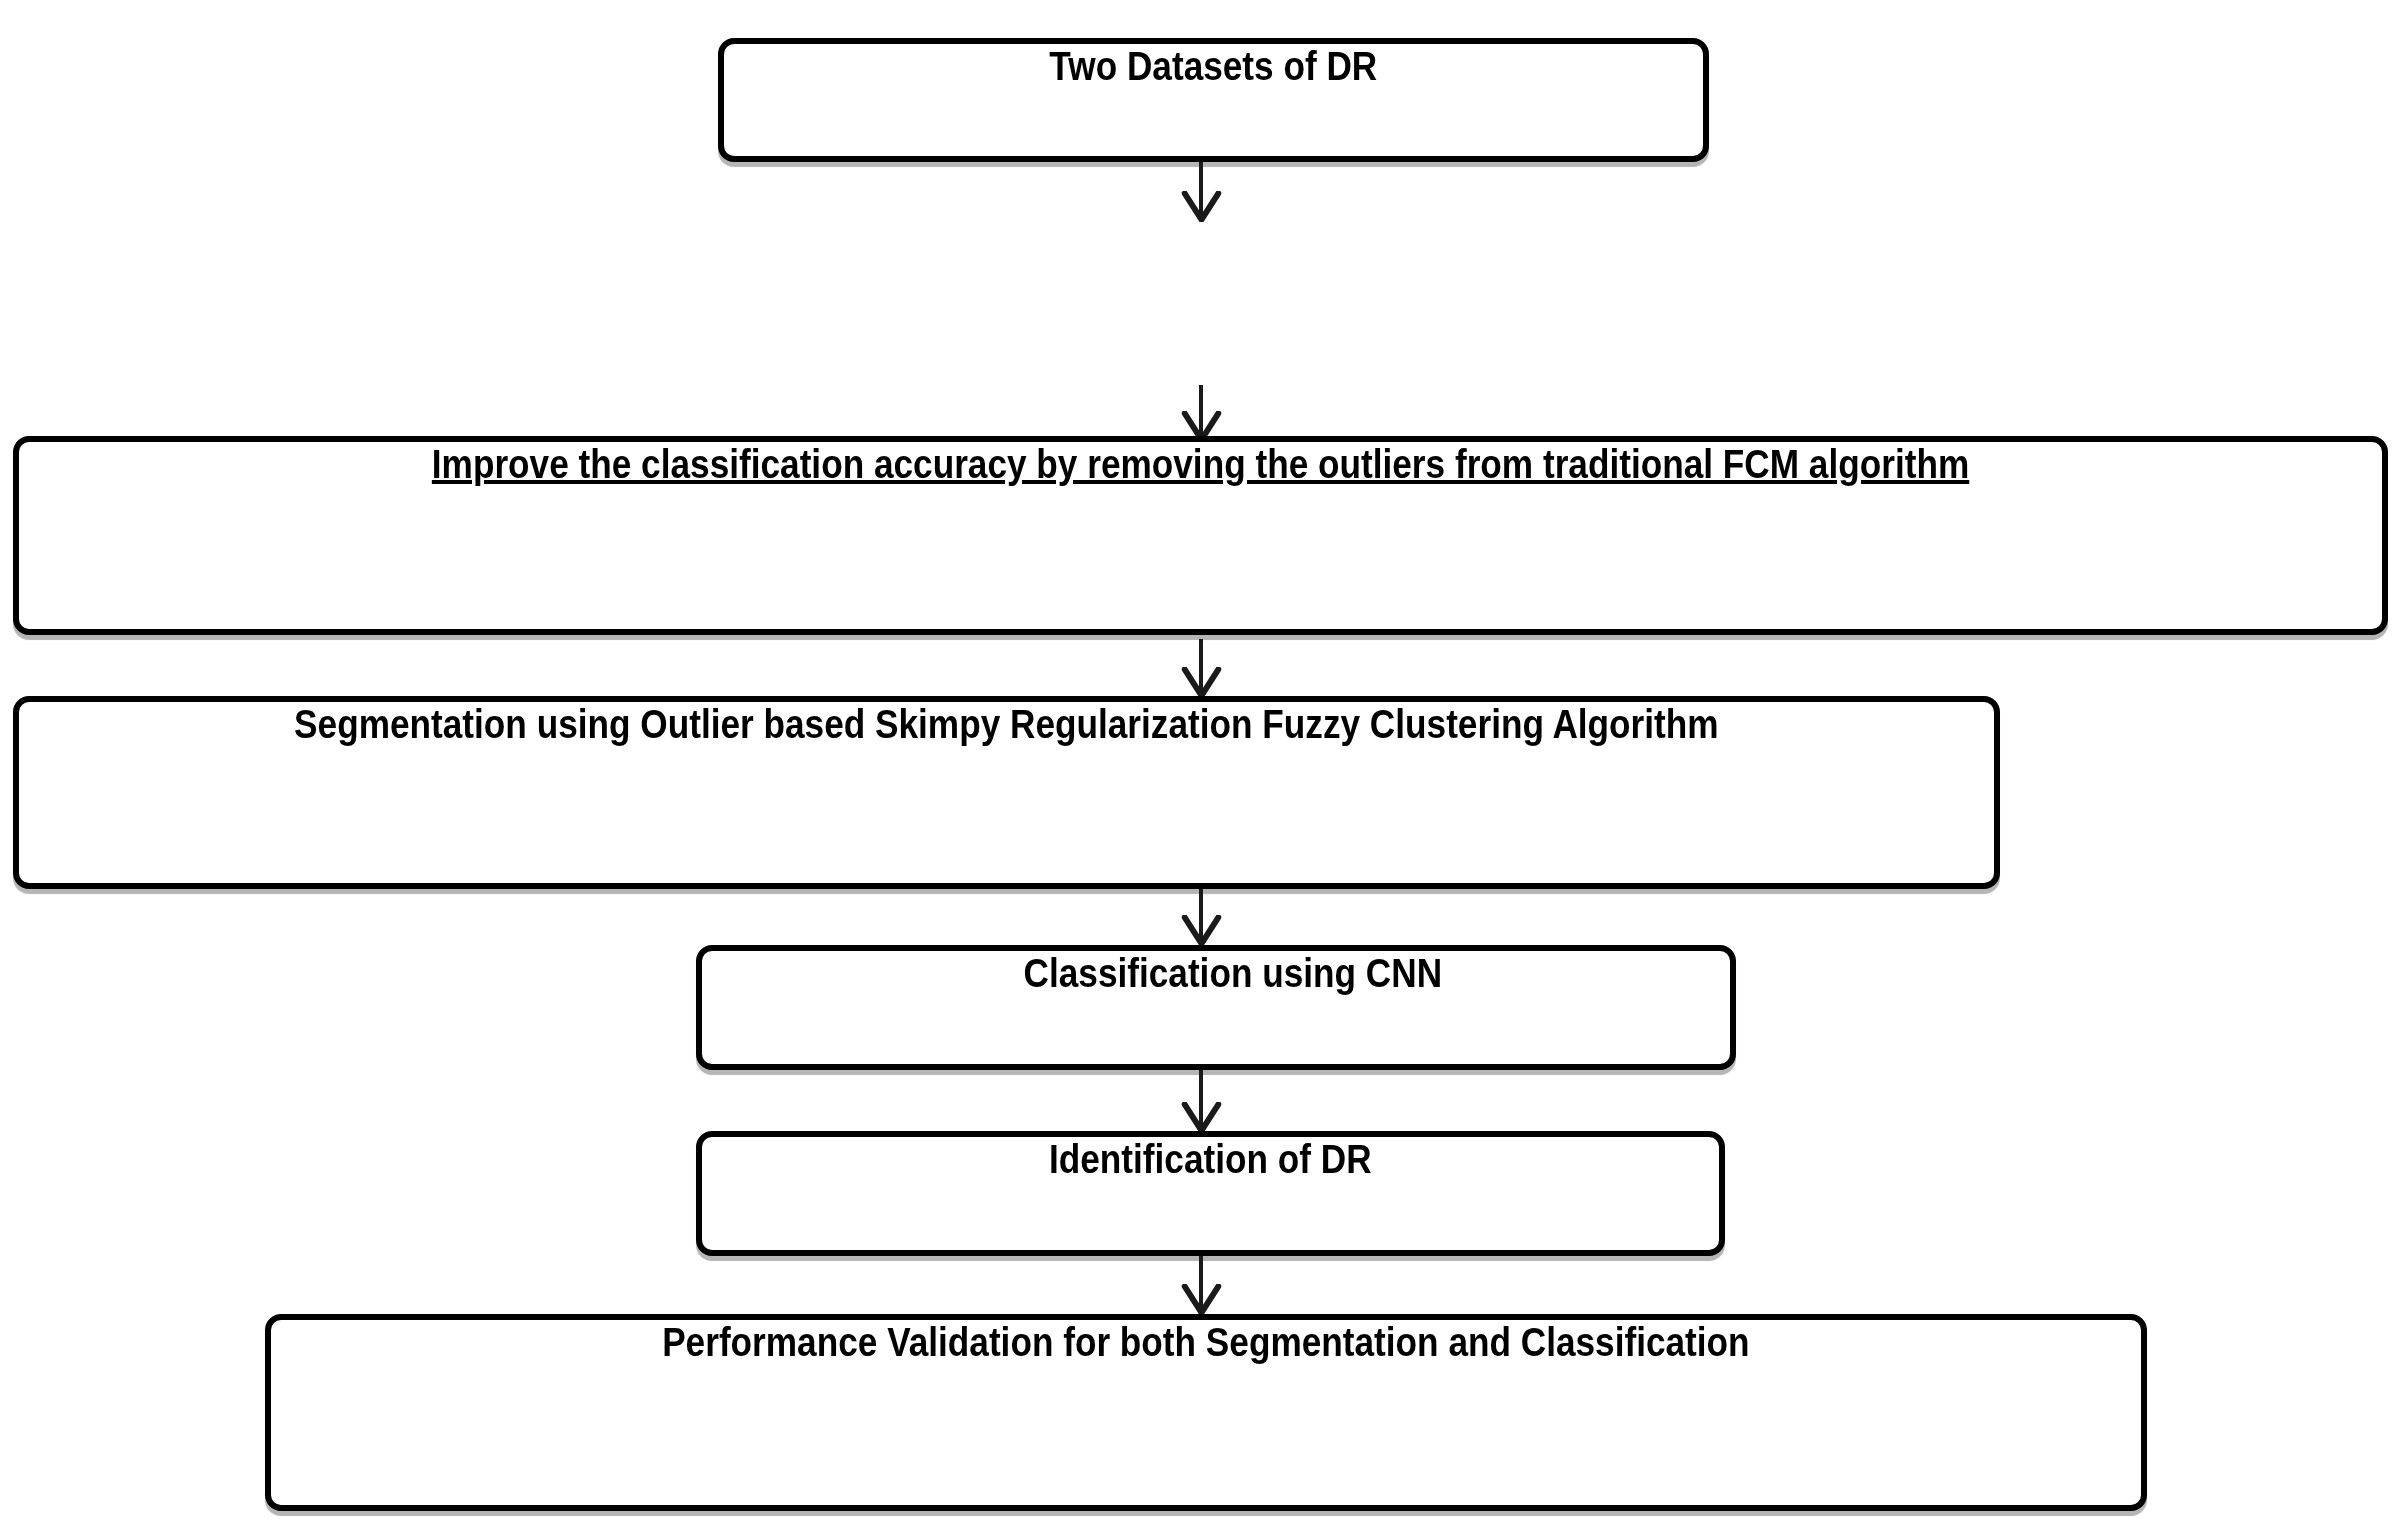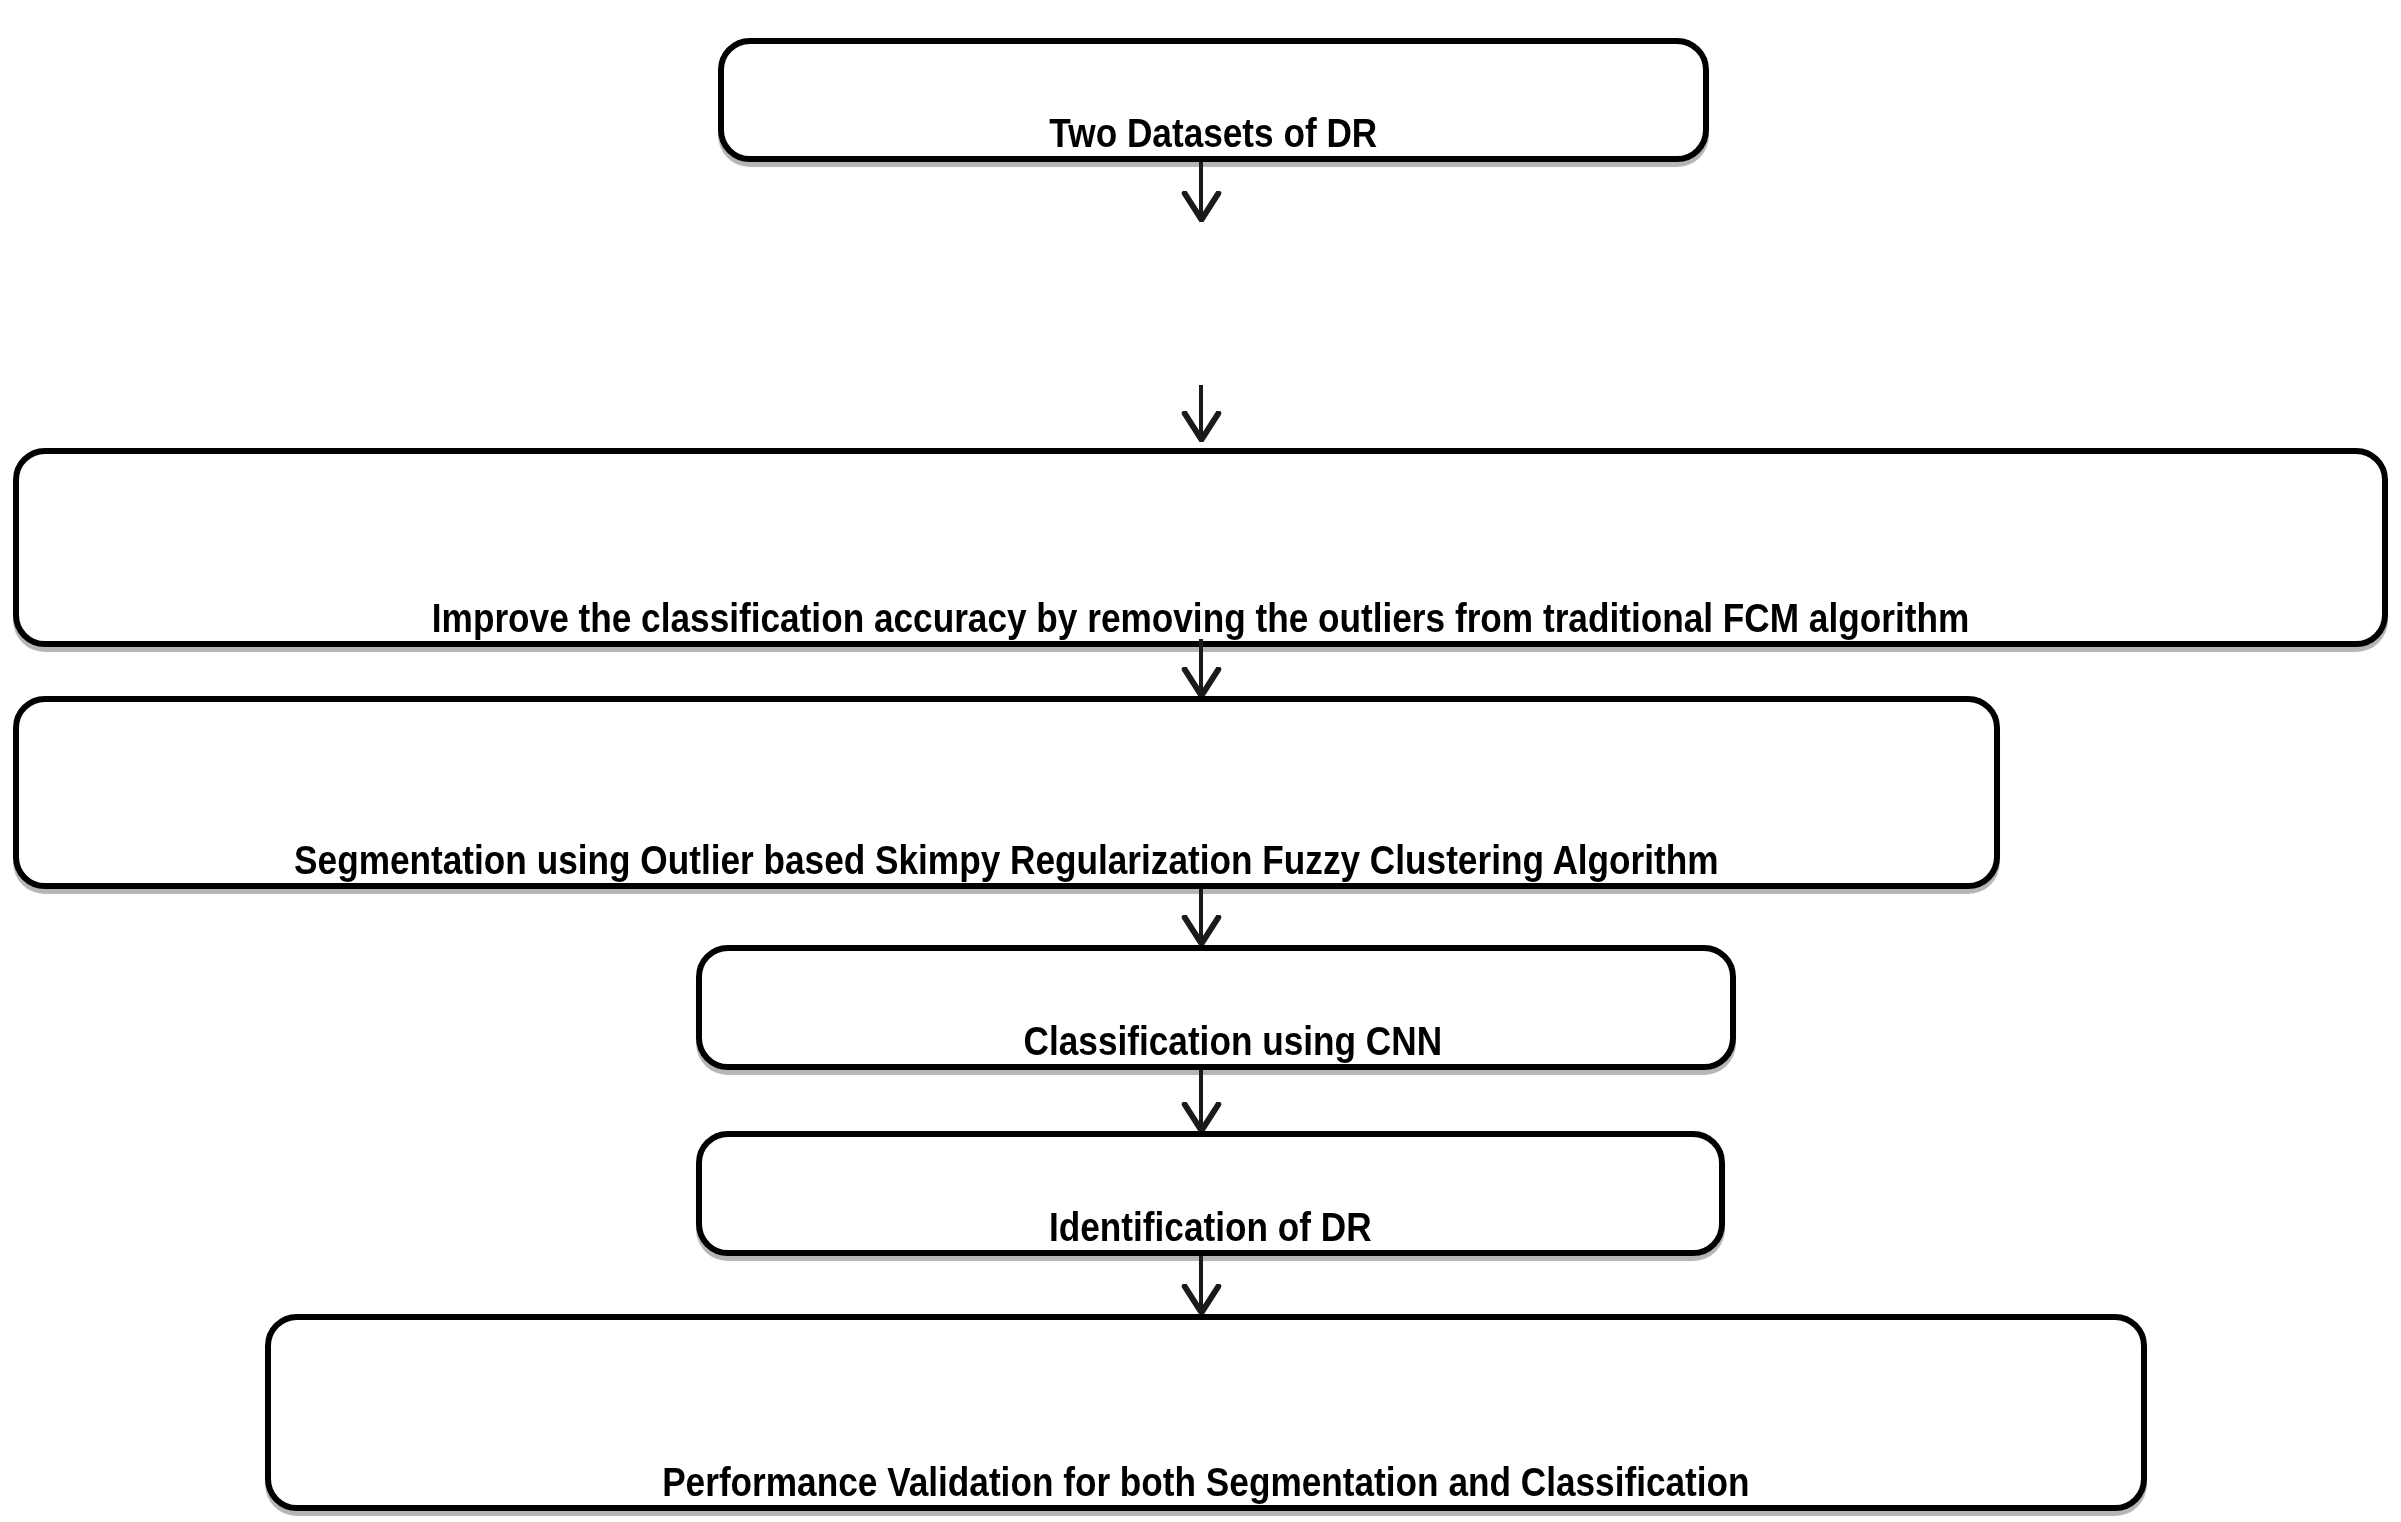--- a/index.html
+++ b/index.html
@@ -12,41 +12,41 @@
     width: 2401px;
     height: 1522px;
     background: #ffffff;
     font-family: "Liberation Sans", sans-serif;
     overflow: hidden;
   }
   .node {
     position: absolute;
     box-sizing: border-box;
     display: flex;
-    align-items: flex-end;
+    align-items: flex-start;
     justify-content: center;
     border: 6.6px solid #000000;
-    border-radius: 32px;
+    border-radius: 16px;
     background: #ffffff;
     box-shadow: 0 4.4px 0.7px rgba(90,90,90,0.45);
   }
   .node .label {
     display: inline-block;
     font-weight: 700;
     font-size: 40px;
     color: #000000;
     white-space: nowrap;
     transform: scaleX(0.88);
     transform-origin: center;
     text-align: center;
   }
   
   #n0 { left: 718px;  top: 38px;   width: 991px; height: 124px; }
   #n1 { left: 289px;  top: 221px;  width: 1836px; height: 164px; }
-  #n2 { left: 13.3px;   top: 448px;  width: 2375px; height: 199px; }
+  #n2 { left: 13.3px;   top: 436px;  width: 2375px; height: 199px; text-decoration: underline; }
   #n3 { left: 13.3px;   top: 696px;  width: 1987px; height: 193px; }
   #n4 { left: 696px;  top: 945px; width: 1040px; height: 125px; padding-left: 34px; }
   #n5 { left: 696px;  top: 1131px; width: 1029px; height: 125px; }
   #n6 { left: 265px;  top: 1314px; width: 1882px; height: 197px; }
 
   .arrow {
     position: absolute;
     left: 1179px;
     width: 44px;
   }

